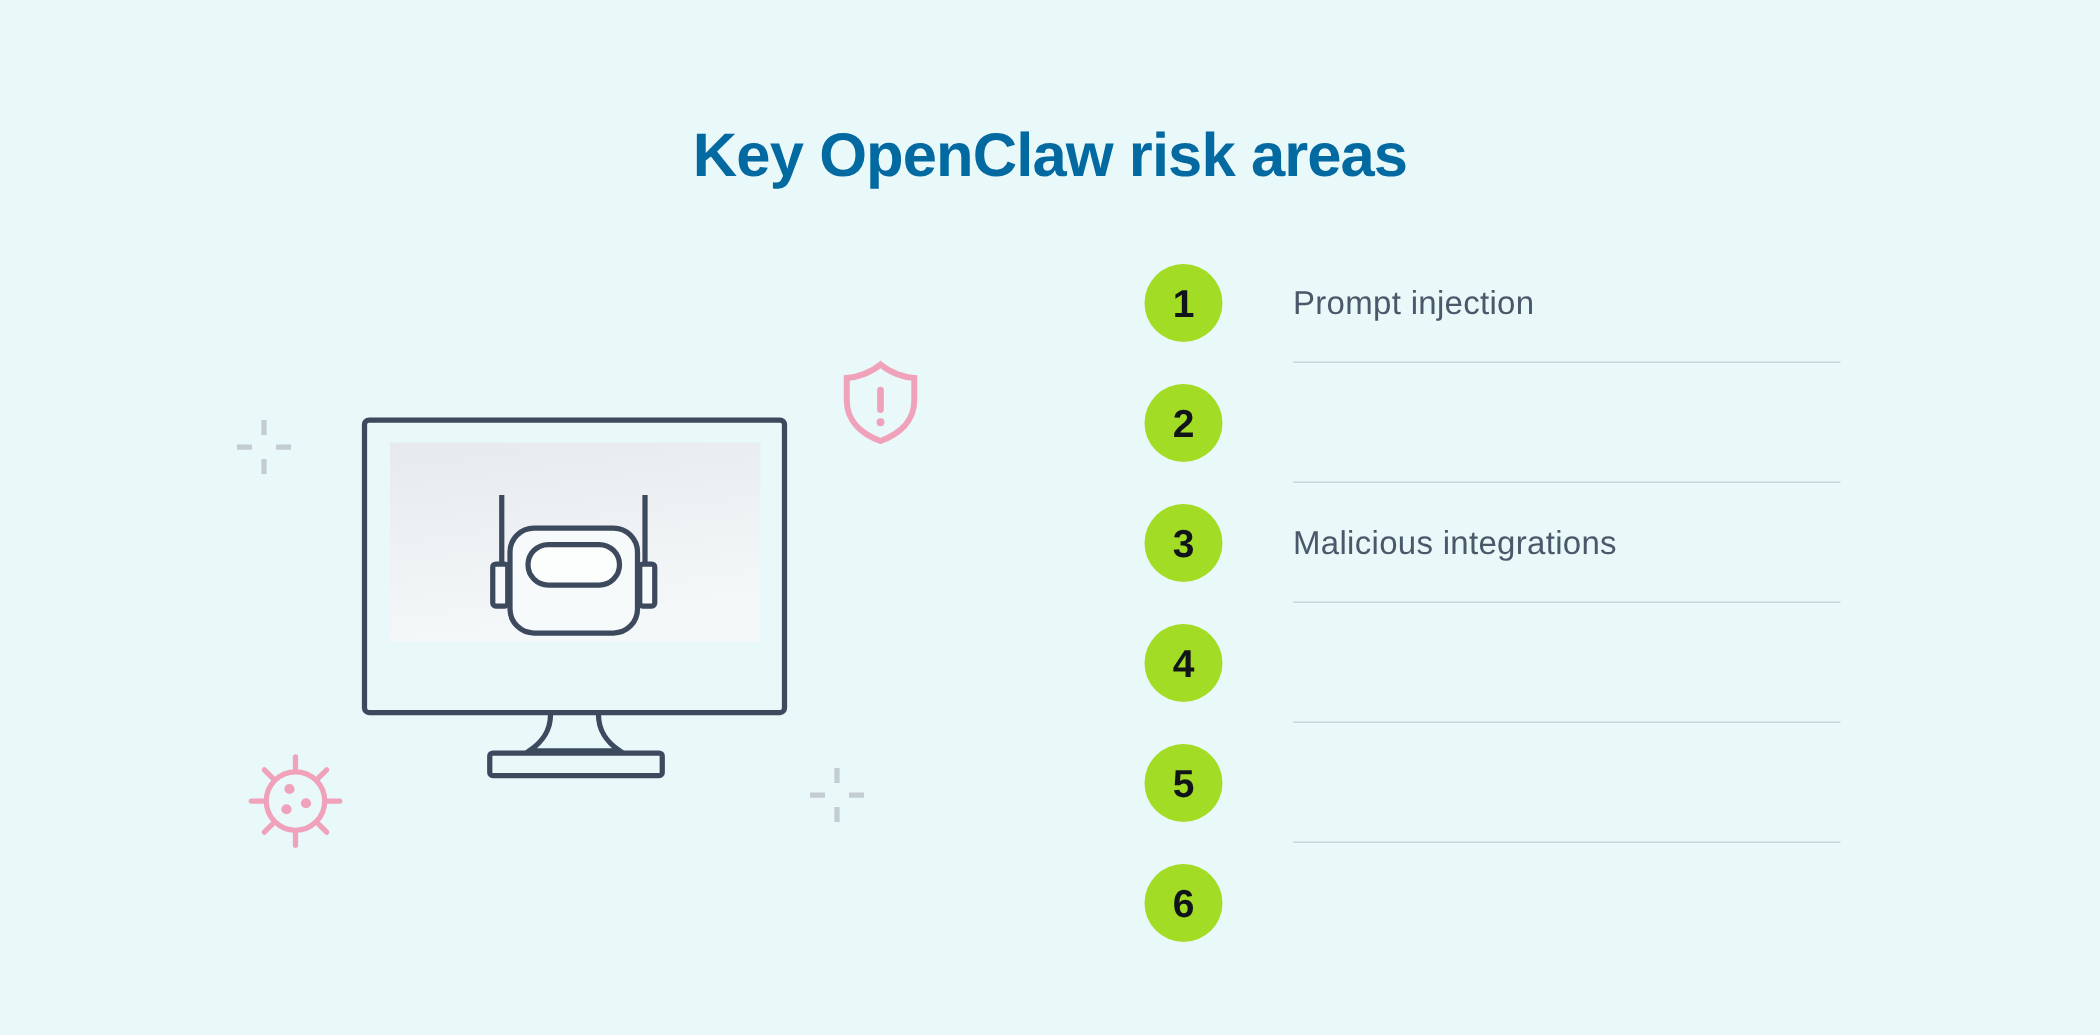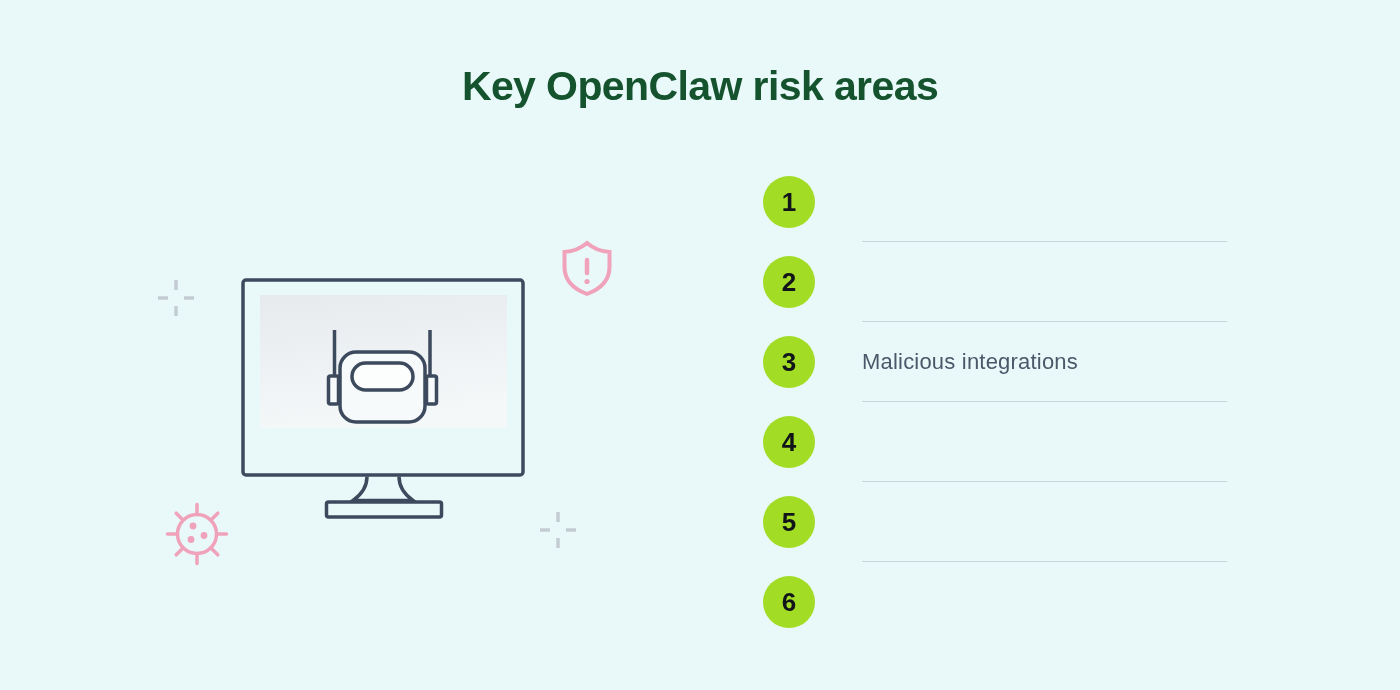--- a/index.html
+++ b/index.html
@@ -10,28 +10,28 @@
     overflow: hidden;
   }
   .canvas {
     position: relative;
     width: 1400px;
     height: 690px;
     background: #E9F9FA;
   }
   .title {
     position: absolute;
-    top: 63px;
+    top: 80px;
     left: 0;
     width: 100%;
     text-align: center;
     font-size: 41px;
     font-weight: 700;
     letter-spacing: -0.6px;
-    color: #14532d;
+    color: #0369a1;
     line-height: 1.15;
   }
   .illustration {
     position: absolute;
     left: 140px;
     top: 230px;
     width: 500px;
     height: 350px;
   }
   .risk-list {
@@ -131,20 +131,21 @@
       <rect x="286.5" y="146" width="10" height="28" rx="2" fill="#F7FAFB"></rect>
       <rect x="200" y="122" width="85" height="70" rx="16" fill="#F7FAFB"></rect>
       <rect x="212" y="133" width="61" height="27" rx="13.5" fill="#FCFEFE"></rect>
     </g>
   </svg>
 
   <div class="risk-list">
 
     <div class="risk-row">
       <div class="badge">1</div>
+      <div class="risk-label">Prompt injection</div>
     </div>
 
     <div class="risk-row">
       <div class="badge">2</div>
     </div>
 
     <div class="risk-row">
       <div class="badge">3</div>
       <div class="risk-label">Malicious integrations</div>
     </div>

